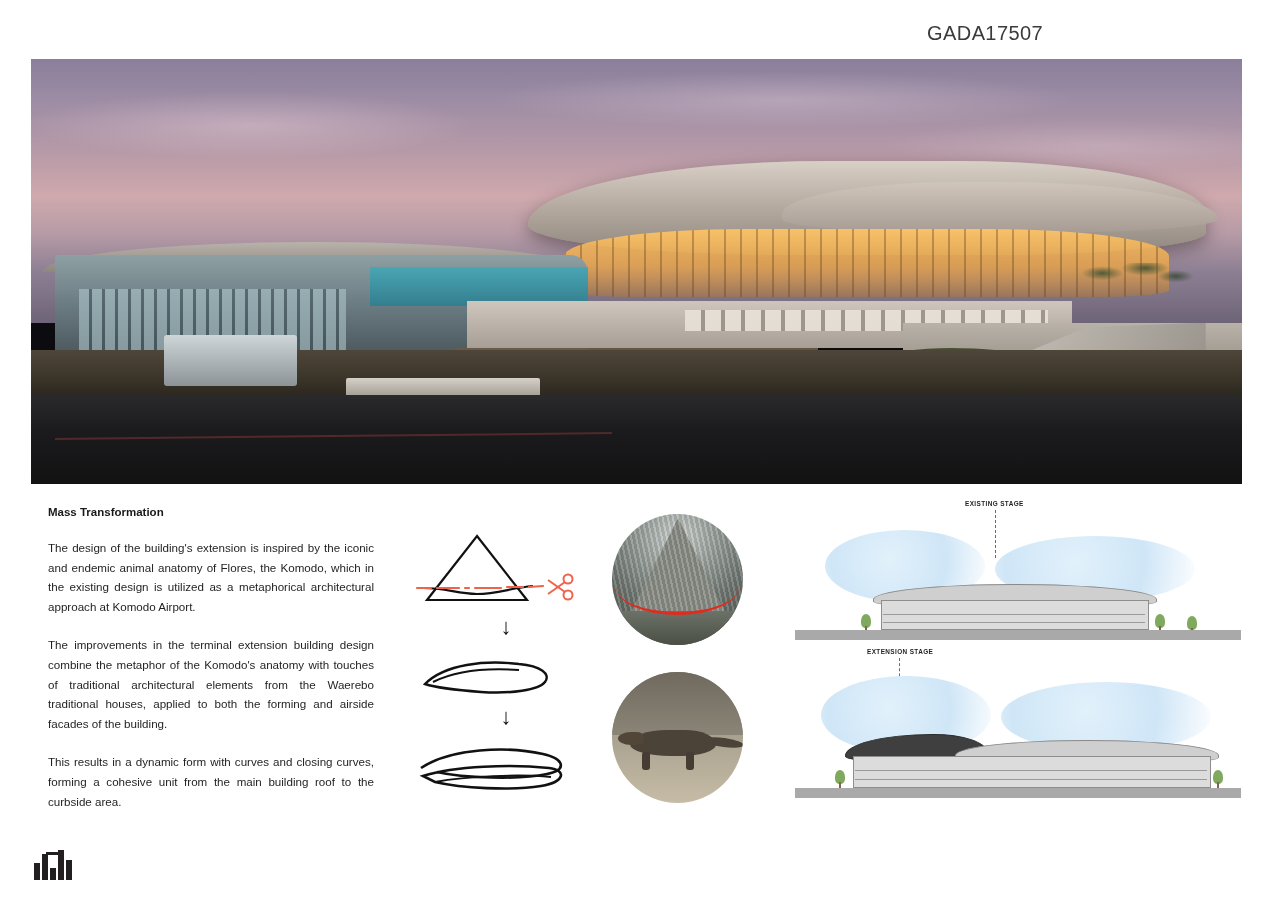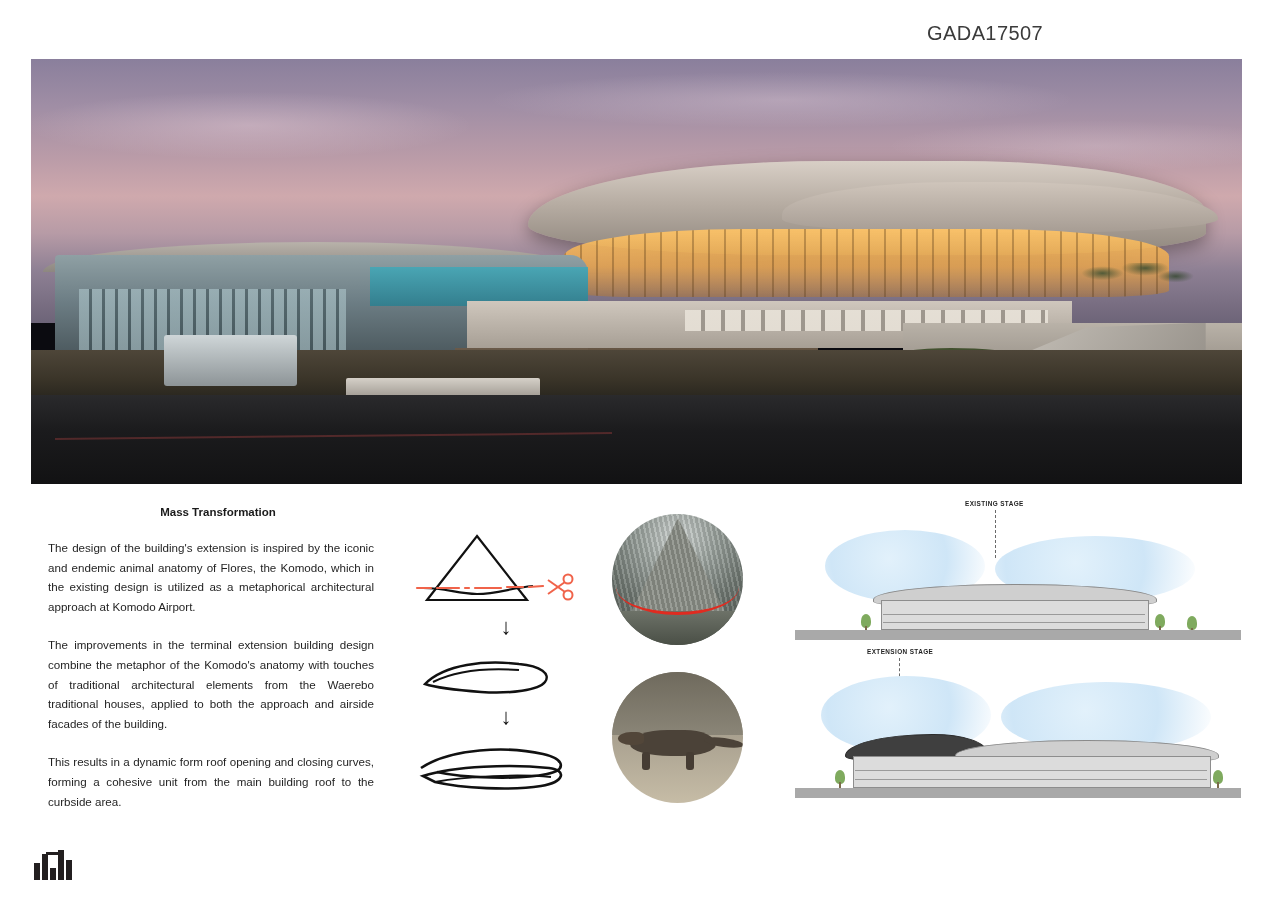--- a/index.html
+++ b/index.html
@@ -267,21 +267,20 @@
     position: absolute;
     left: 48px;
     top: 14px;
     width: 340px;
   }
   .section-title {
     font-size: 11.5px;
     font-weight: bold;
     margin: 0 0 20px 0;
     color: #1a1a1a;
-    text-align: center;
   }
   .para {
     font-size: 11.6px;
     line-height: 19.6px;
     text-align: justify;
     margin: 0 14px 19px 0;
     color: #1f1f1f;
   }
 
   
@@ -542,22 +541,22 @@
     <div class="hero-trucks"></div>
     <div class="hero-ground"></div>
     <div class="hero-apron-line"></div>
   </div>
 
   <div class="content">
 
     <div class="text-col">
       <h2 class="section-title">Mass Transformation</h2>
       <p class="para">The design of the building's extension is inspired by the iconic and endemic animal anatomy of Flores, the Komodo, which in the existing design is utilized as a metaphorical architectural approach at Komodo Airport.</p>
-      <p class="para">The improvements in the terminal extension building design combine the metaphor of the Komodo's anatomy with touches of traditional architectural elements from the Waerebo traditional houses, applied to both the approach and airside facades of the building.</p>
-      <p class="para">This results in a dynamic form roof opening and closing curves, forming a cohesive unit from the main building roof to the curbside area.</p>
+      <p class="para">The improvements in the terminal extension building design combine the metaphor of the Komodo's anatomy with touches of traditional architectural elements from the Waerebo traditional houses, applied to both the forming and airside facades of the building.</p>
+      <p class="para">This results in a dynamic form with curves and closing curves, forming a cohesive unit from the main building roof to the curbside area.</p>
     </div>
 
     <div class="diagram-col">
 
       <div class="dg-stage dg-1">
         <svg width="180" height="80" viewBox="0 0 180 80">
           <polygon points="62,8 112,72 12,72" fill="none" stroke="#111" stroke-width="2.2"></polygon>
           <path d="M8,60 C32,60 42,66 62,66 C82,66 96,60 118,58" fill="none" stroke="#111" stroke-width="2.2"></path>
           <g stroke="#f0634a" stroke-width="2.2" stroke-linecap="round">
             <line x1="2" y1="60" x2="16" y2="60"></line>

